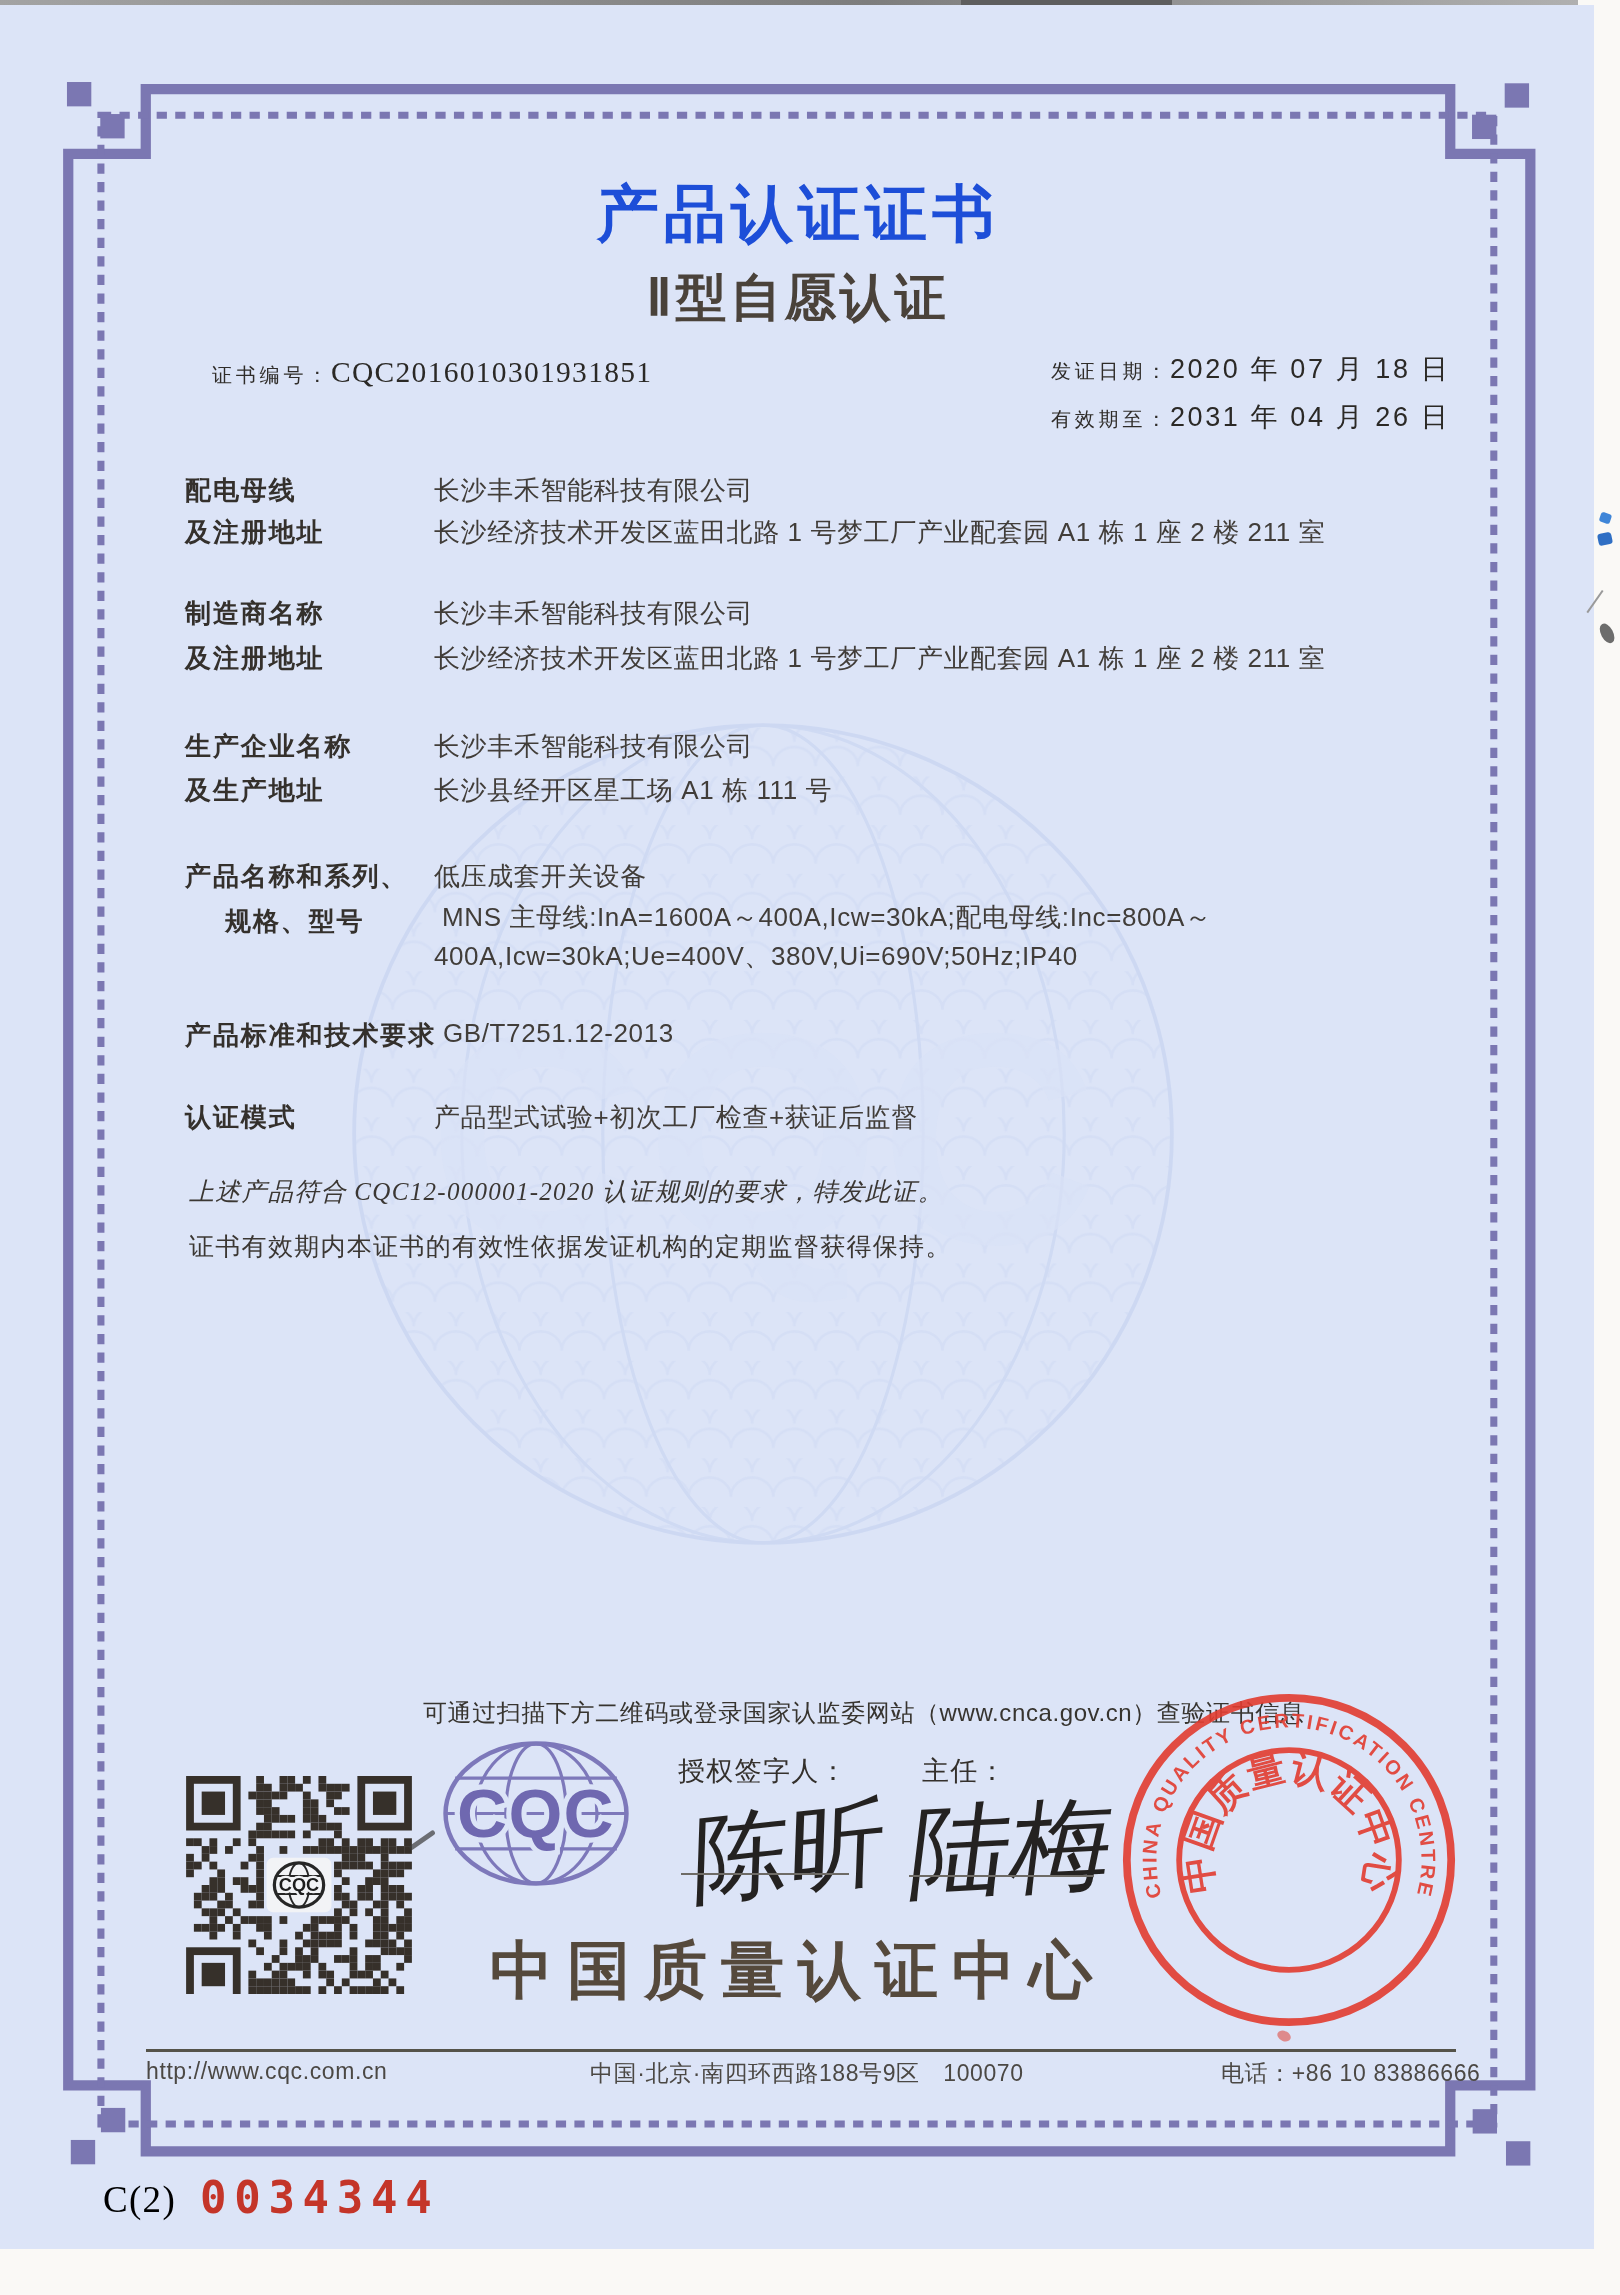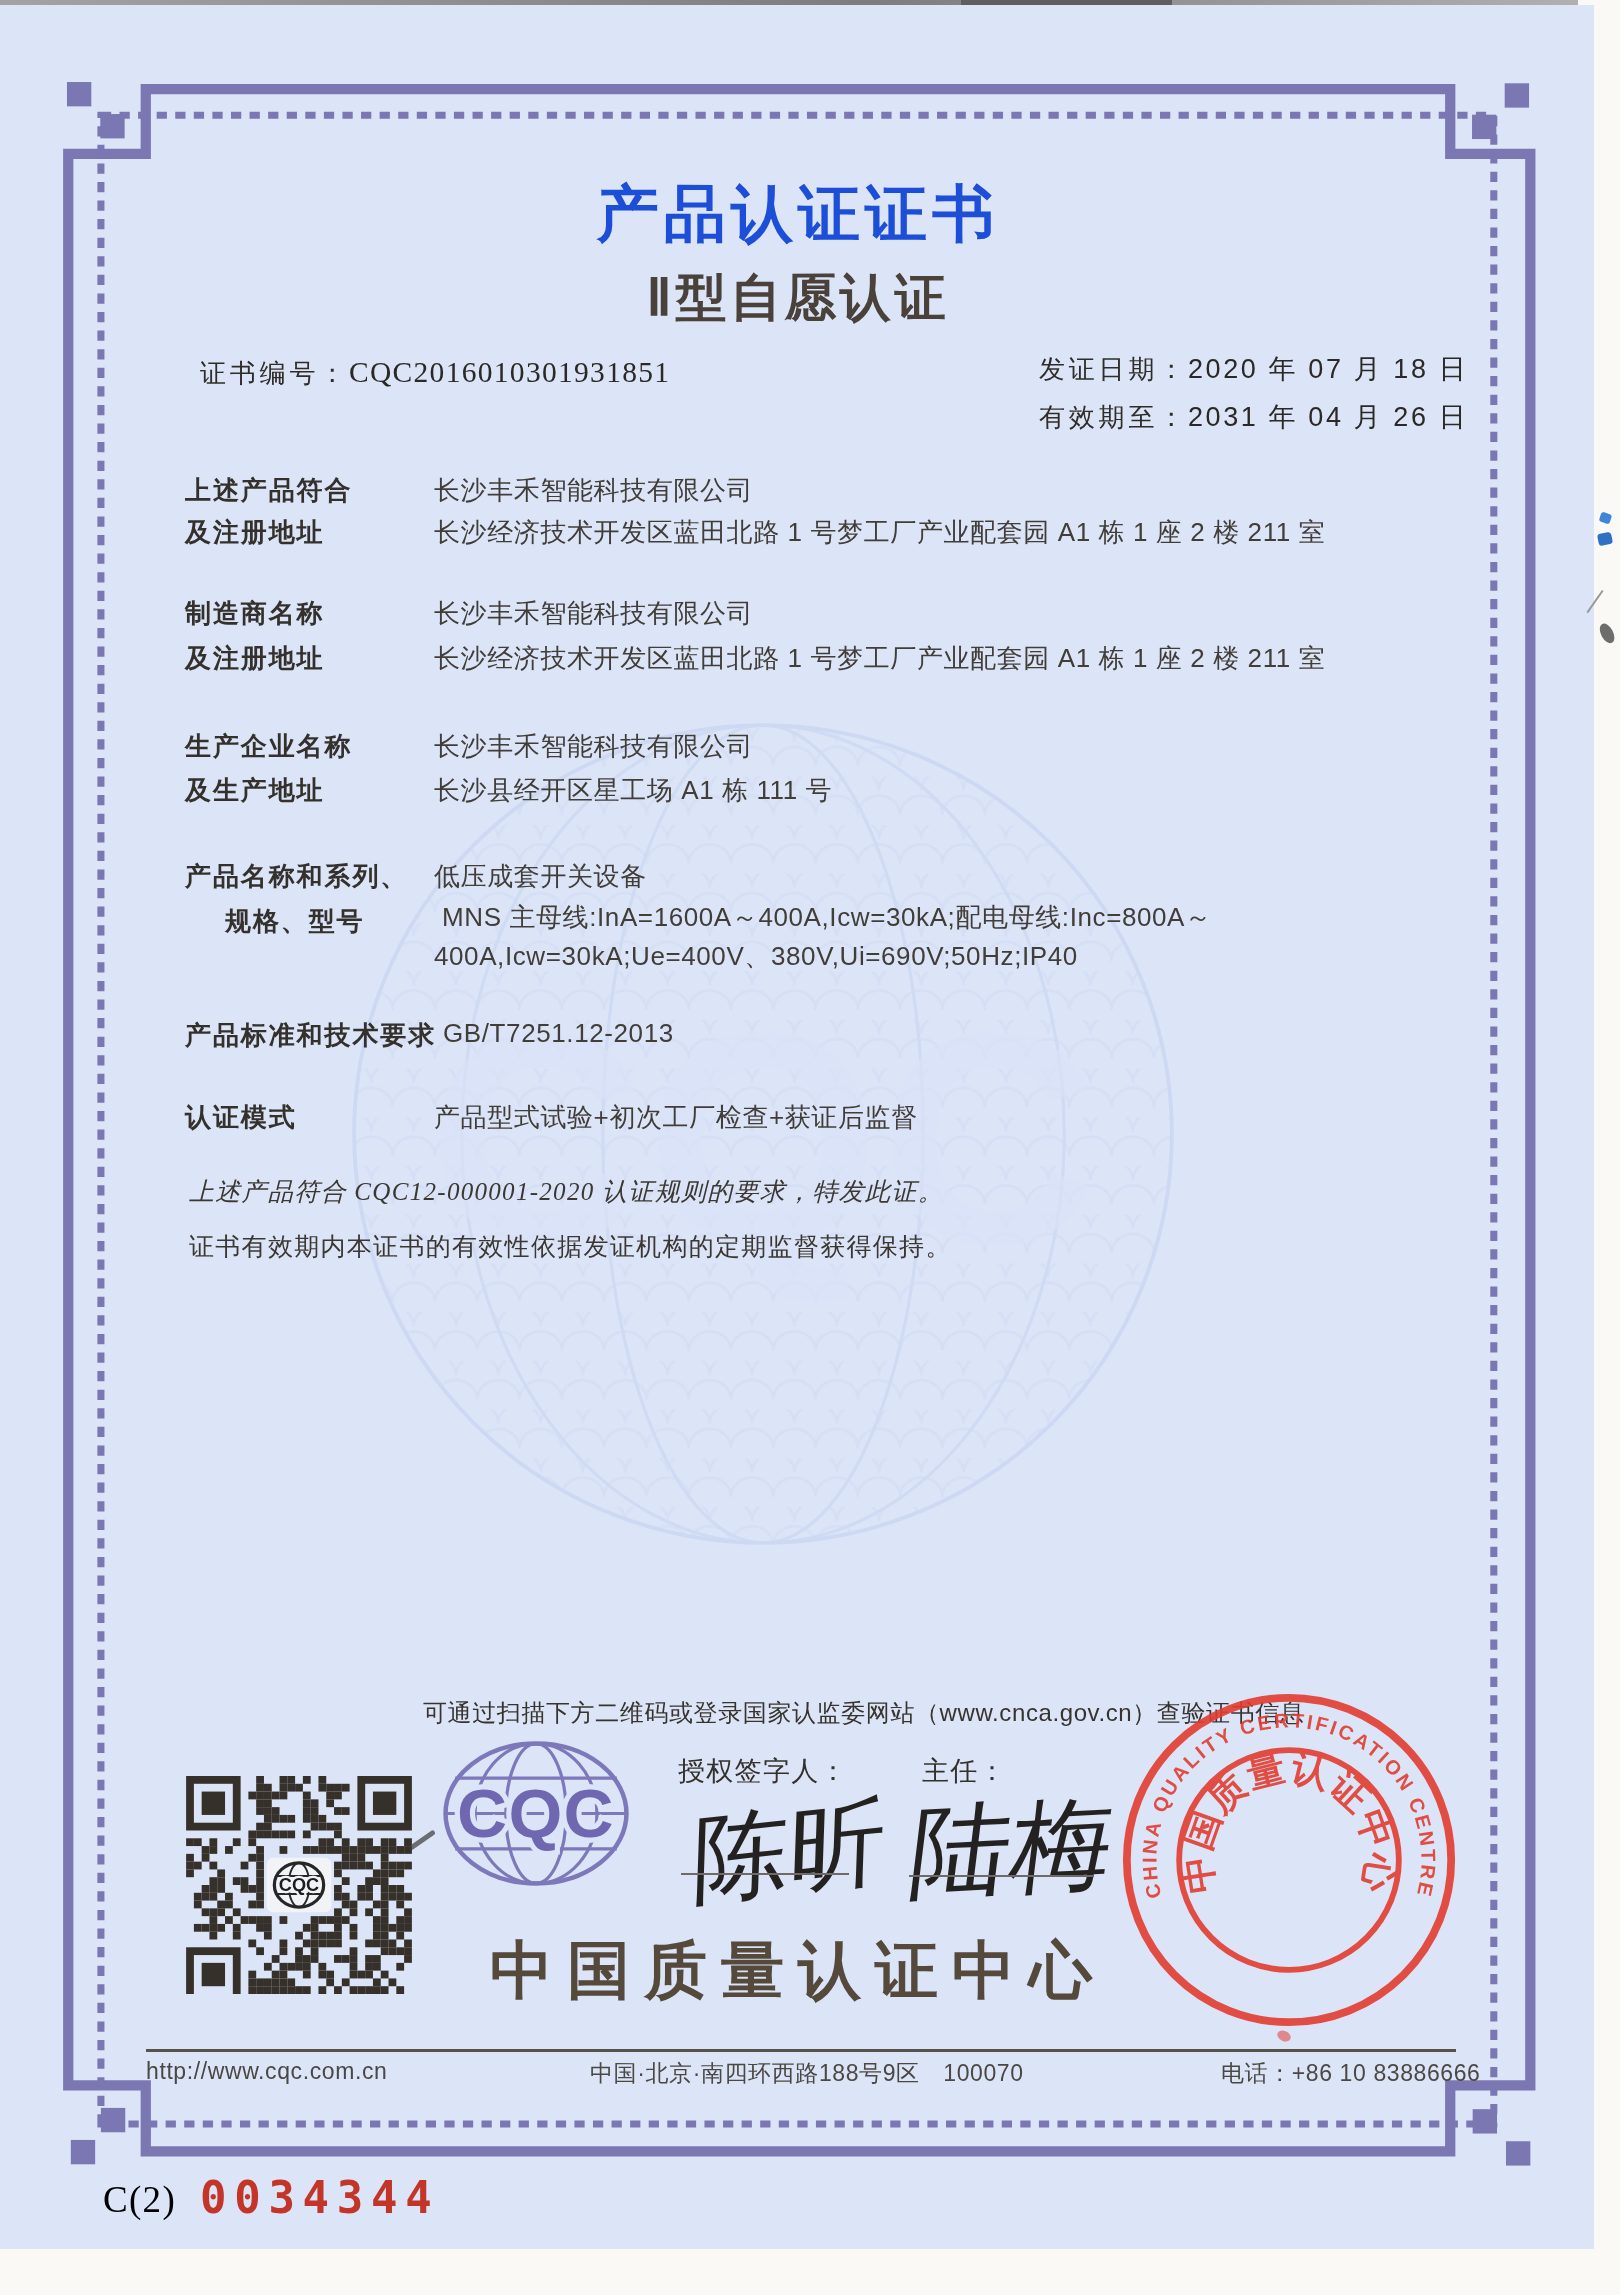--- a/index.html
+++ b/index.html
@@ -23,21 +23,21 @@
   }
   .ser{
     font-family:"Liberation Serif", serif;
   }
   .stmt{
     font-family:"Liberation Serif", serif;
     font-size:25px;color:#3b3733;letter-spacing:1.3px;
   }
   .datelbl{
     font-family:"Liberation Serif", serif;
-    font-size:26px;color:#2f2c29;letter-spacing:3.8px;
+    font-size:20px;color:#2f2c29;letter-spacing:3.8px;margin-left:12px;
   }
   .dateval{
     font-size:27px;color:#2b2926;letter-spacing:2.6px;
   }
   .title{
     left:0;top:172px;width:1596px;text-align:center;
     font-size:62px;font-weight:700;letter-spacing:5.1px;color:#1d4ed8;
   }
   .subtitle{
     left:0;top:264px;width:1596px;text-align:center;
@@ -111,21 +111,21 @@
   <span class="datelbl">证书编号：</span><span class="ser" style="font-size:29.5px;color:#2b2926;letter-spacing:1.3px;">CQC2016010301931851</span>
 </div>
 
 <div class="abs nowrap" style="left:1039px;top:351px;">
   <span class="datelbl">发证日期：</span><span class="dateval">2020 年 07 月 18 日</span>
 </div>
 <div class="abs nowrap" style="left:1039px;top:399px;">
   <span class="datelbl">有效期至：</span><span class="dateval">2031 年 04 月 26 日</span>
 </div>
 
-<div class="abs lbl nowrap" style="left:185px;top:473px;">上述产品符合</div>
+<div class="abs lbl nowrap" style="left:185px;top:473px;">配电母线</div>
 <div class="abs val nowrap" style="left:434px;top:473px;">长沙丰禾智能科技有限公司</div>
 
 <div class="abs lbl nowrap" style="left:185px;top:515px;">及注册地址</div>
 <div class="abs val nowrap" style="left:434px;top:515px;">长沙经济技术开发区蓝田北路 1 号梦工厂产业配套园 A1 栋 1 座 2 楼 211 室</div>
 
 <div class="abs lbl nowrap" style="left:185px;top:596px;">制造商名称</div>
 <div class="abs val nowrap" style="left:434px;top:596px;">长沙丰禾智能科技有限公司</div>
 
 <div class="abs lbl nowrap" style="left:185px;top:641px;">及注册地址</div>
 <div class="abs val nowrap" style="left:434px;top:641px;">长沙经济技术开发区蓝田北路 1 号梦工厂产业配套园 A1 栋 1 座 2 楼 211 室</div>

